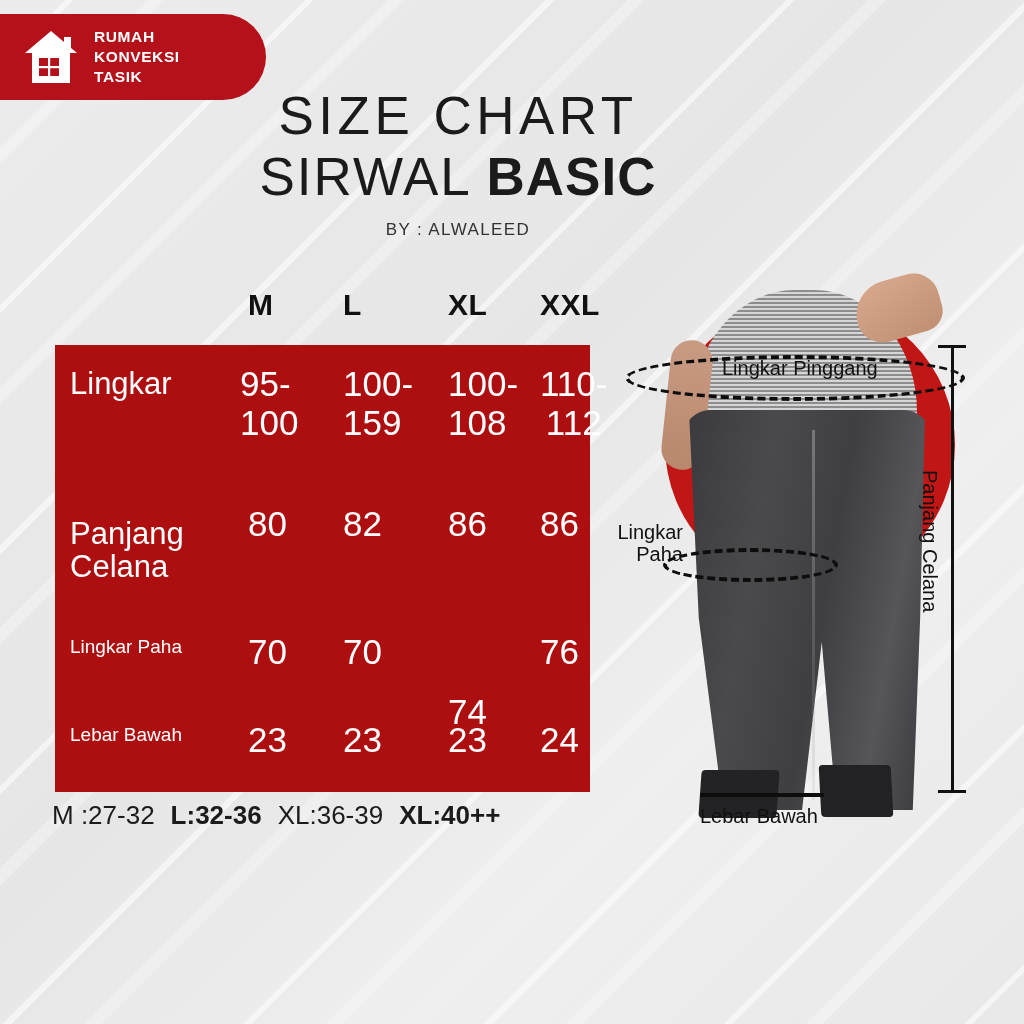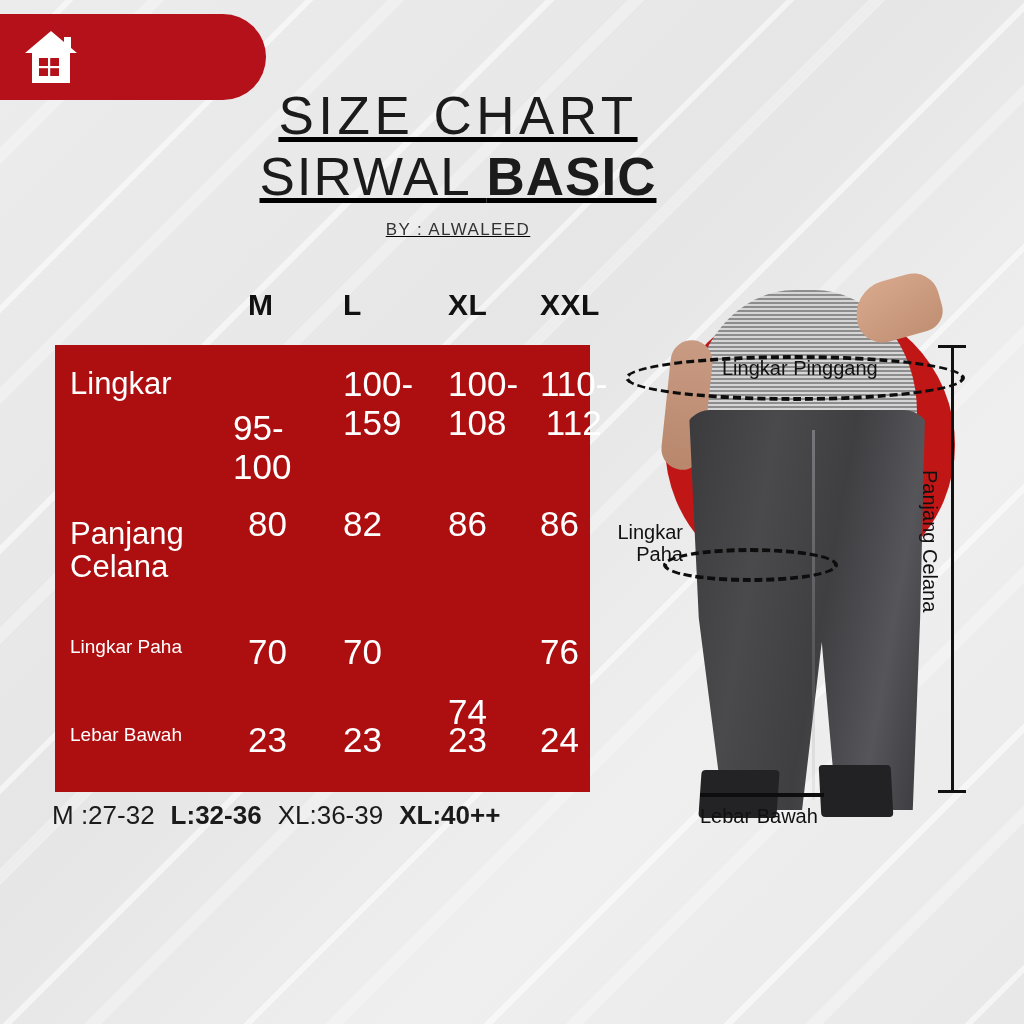--- a/index.html
+++ b/index.html
@@ -36,21 +36,21 @@
     z-index:3;
     display:flex; align-items:center;
   }
   #logo-house{ margin-left:52px; width:58px; height:58px; position:relative; }
   #logo-text{
     margin-left:14px; color:#fff; font-weight:bold;
     font-size:15.5px; line-height:1.28; letter-spacing:.6px;
   }
 
   
-  #title-block{ position:absolute; left:0; top:88px; width:916px; text-align:center; z-index:3;text-decoration:underline;}
+  #title-block{ position:absolute; left:0; top:88px; width:916px; text-align:center; z-index:3;}
   #title-line1{ font-size:53px; letter-spacing:4.5px; color:#1b1b1b; font-weight:400; line-height:1.05;}
   #title-line2{ font-size:53px; letter-spacing:2px; color:#1b1b1b; font-weight:400; line-height:1.18; margin-top:2px;}
   #title-line2 b{ font-weight:800; letter-spacing:1px;}
   #title-sub{ font-size:17px; letter-spacing:1.4px; color:#333; margin-top:12px;}
 
   
   #size-headers{ position:absolute; left:55px; top:288px; width:535px; height:44px; z-index:3;}
   .sz-h{ position:absolute; font-size:30px; font-weight:800; color:#111; letter-spacing:.5px;}
 
   
@@ -142,20 +142,25 @@
 <div id="logo-badge">
   <div id="logo-house">
     <svg viewBox="0 0 58 58" width="58" height="58">
       <path d="M29 3 L55 25 L48 25 L48 55 L10 55 L10 25 L3 25 Z" fill="#ffffff"></path>
       <rect x="42" y="9" width="7" height="16" fill="#ffffff"></rect>
       <rect x="17" y="30" width="20" height="18" fill="#B5111A"></rect>
       <rect x="26" y="30" width="2.2" height="18" fill="#ffffff"></rect>
       <rect x="17" y="38" width="20" height="2.2" fill="#ffffff"></rect>
     </svg>
   </div>
+  <div id="logo-text">
+    <div>RUMAH</div>
+    <div>KONVEKSI</div>
+    <div>TASIK</div>
+  </div>
 </div>
 
 <div id="title-block">
   <div id="title-line1">SIZE CHART</div>
   <div id="title-line2">
     <span>SIRWAL </span><b>BASIC</b>
   </div>
   <div id="title-sub">BY : ALWALEED</div>
 </div>
 
@@ -163,21 +168,21 @@
     <div class="sz-h" style="left: 193px;">M</div>
     <div class="sz-h" style="left: 288px;">L</div>
     <div class="sz-h" style="left: 393px;">XL</div>
     <div class="sz-h" style="left: 485px;">XXL</div>
   </div>
 
 <div id="table-panel">
     <div class="tlabel big" style="top: 22px;">
       <div>Lingkar</div>
     </div>
-    <div class="tval" style="left: 178px; top: 20px; margin-top: 44px;">
+    <div class="tval" style="left: 185px; top: 20px;">
       <div>95-</div>
       <div>100</div>
     </div>
     <div class="tval" style="left: 288px; top: 20px;">
       <div>100-</div>
       <div>159</div>
     </div>
     <div class="tval" style="left: 393px; top: 20px;">
       <div>100-</div>
       <div>108</div>

